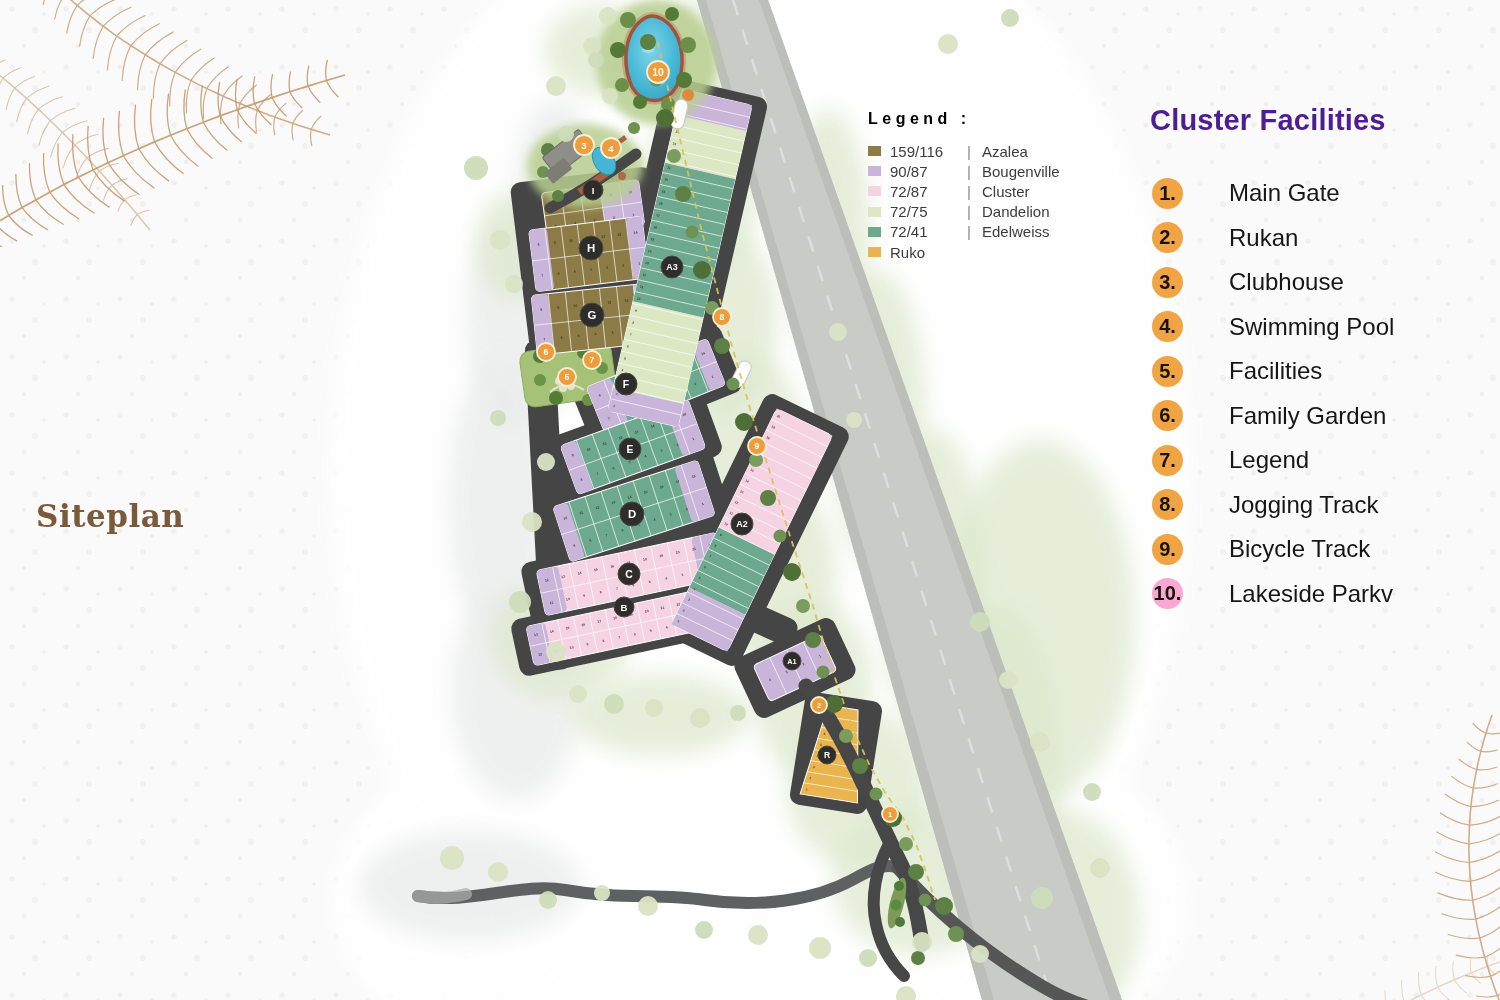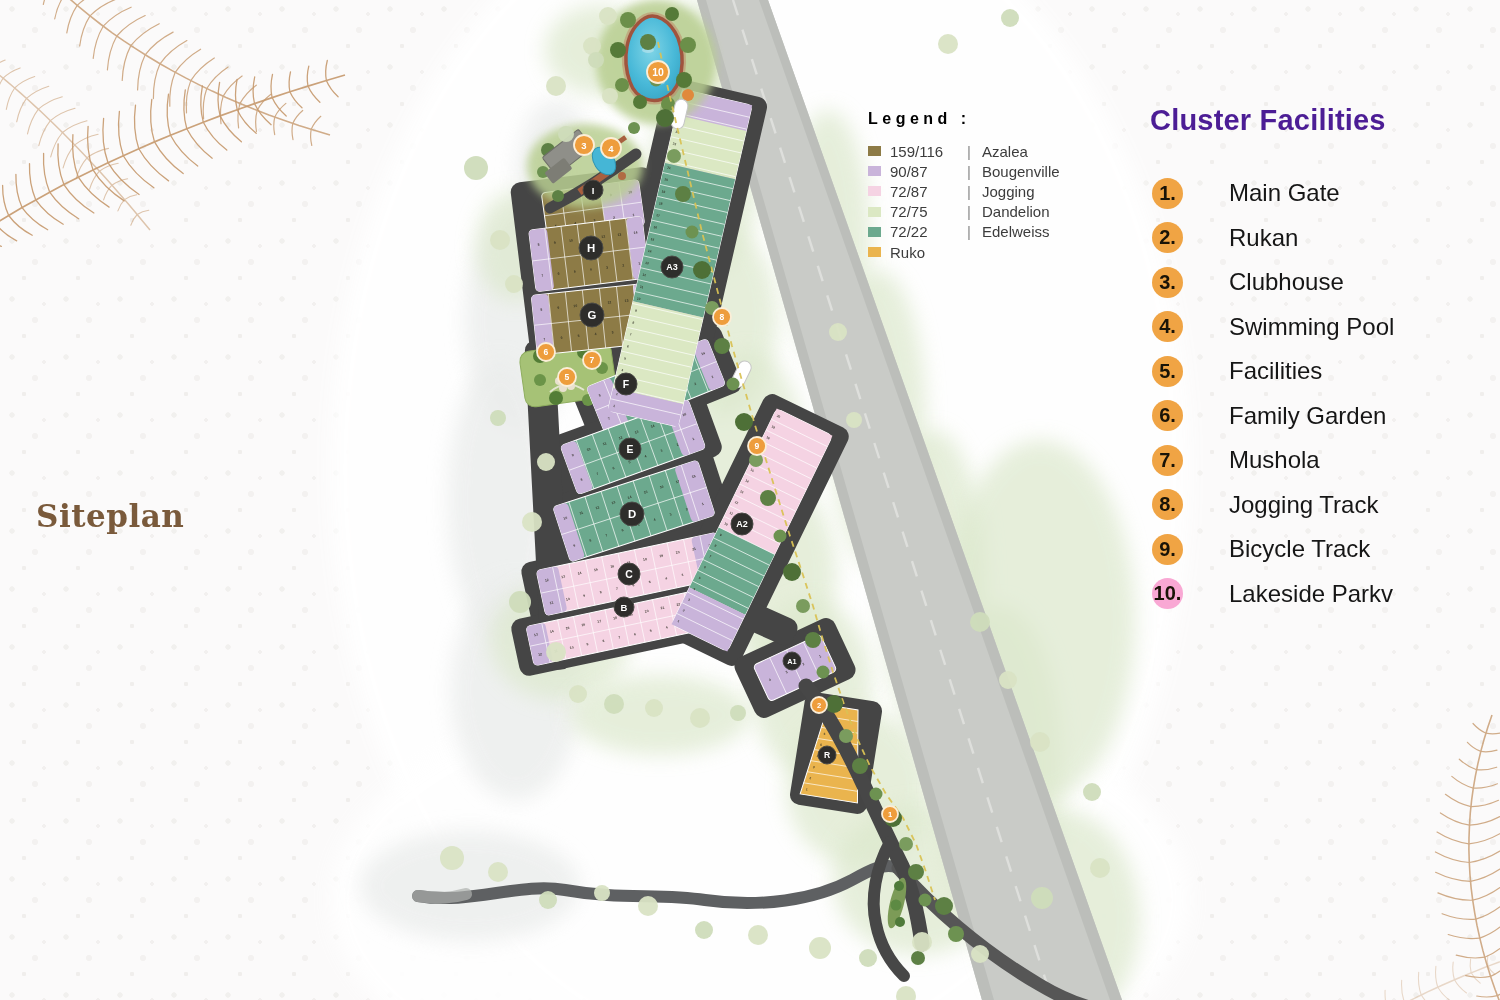--- a/index.html
+++ b/index.html
@@ -911,31 +911,31 @@
       <div class="legend-row">
         <span class="sw" style="background:#c9b4da"></span>
         <span class="val">90/87</span>
         <span class="sep">|</span>
         <span class="nm">Bougenville</span>
       </div>
       <div class="legend-row">
         <span class="sw" style="background:#f5d3e3"></span>
         <span class="val">72/87</span>
         <span class="sep">|</span>
-        <span class="nm">Jogging</span>
+        <span class="nm">Cluster</span>
       </div>
       <div class="legend-row">
         <span class="sw" style="background:#dbe8c3"></span>
         <span class="val">72/75</span>
         <span class="sep">|</span>
         <span class="nm">Dandelion</span>
       </div>
       <div class="legend-row">
         <span class="sw" style="background:#6ca98e"></span>
-        <span class="val">72/22</span>
+        <span class="val">72/41</span>
         <span class="sep">|</span>
         <span class="nm">Edelweiss</span>
       </div>
       <div class="legend-row">
         <span class="sw" style="background:#eab44e"></span>
         <span class="val">Ruko</span>
       </div>
     </div>
 </div>
 
@@ -961,21 +961,21 @@
       <div class="fac-row">
         <span class="fac-badge" style="background:#f0a444">5.</span>
         <span class="fac-label">Facilities</span>
       </div>
       <div class="fac-row">
         <span class="fac-badge" style="background:#f0a444">6.</span>
         <span class="fac-label">Family Garden</span>
       </div>
       <div class="fac-row">
         <span class="fac-badge" style="background:#f0a444">7.</span>
-        <span class="fac-label">Mushola</span>
+        <span class="fac-label">Legend</span>
       </div>
       <div class="fac-row">
         <span class="fac-badge" style="background:#f0a444">8.</span>
         <span class="fac-label">Jogging Track</span>
       </div>
       <div class="fac-row">
         <span class="fac-badge" style="background:#f0a444">9.</span>
         <span class="fac-label">Bicycle Track</span>
       </div>
       <div class="fac-row">

